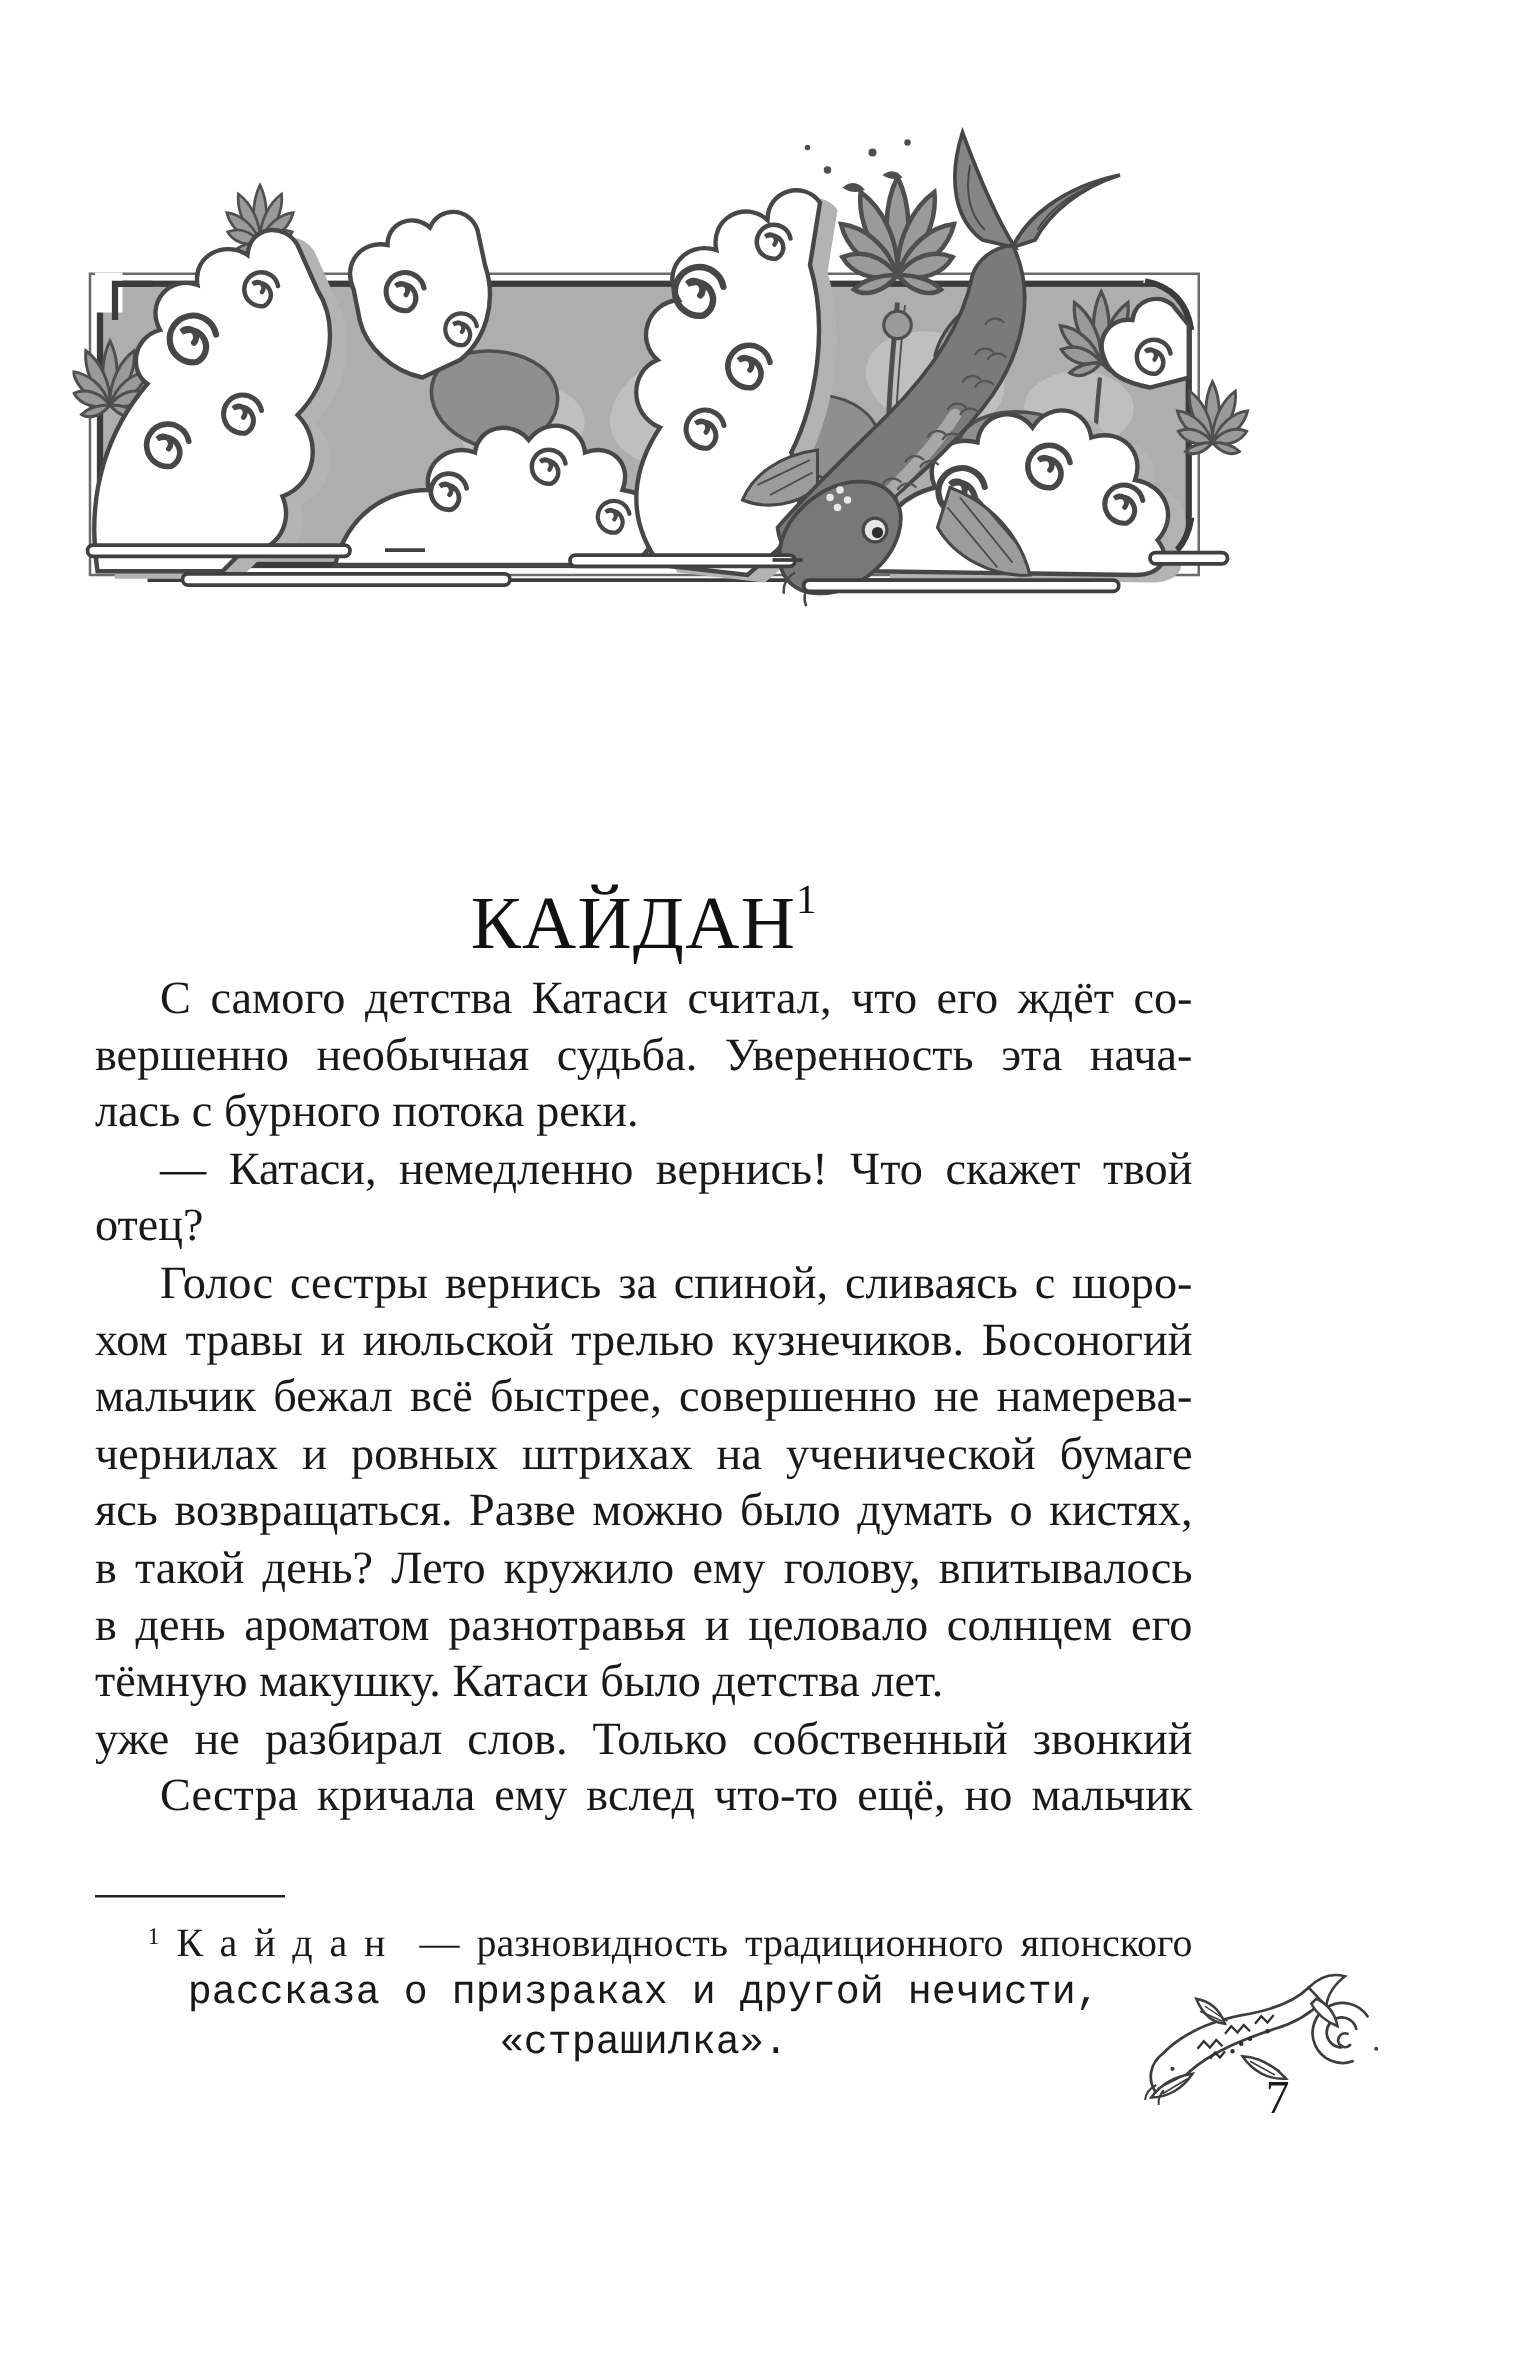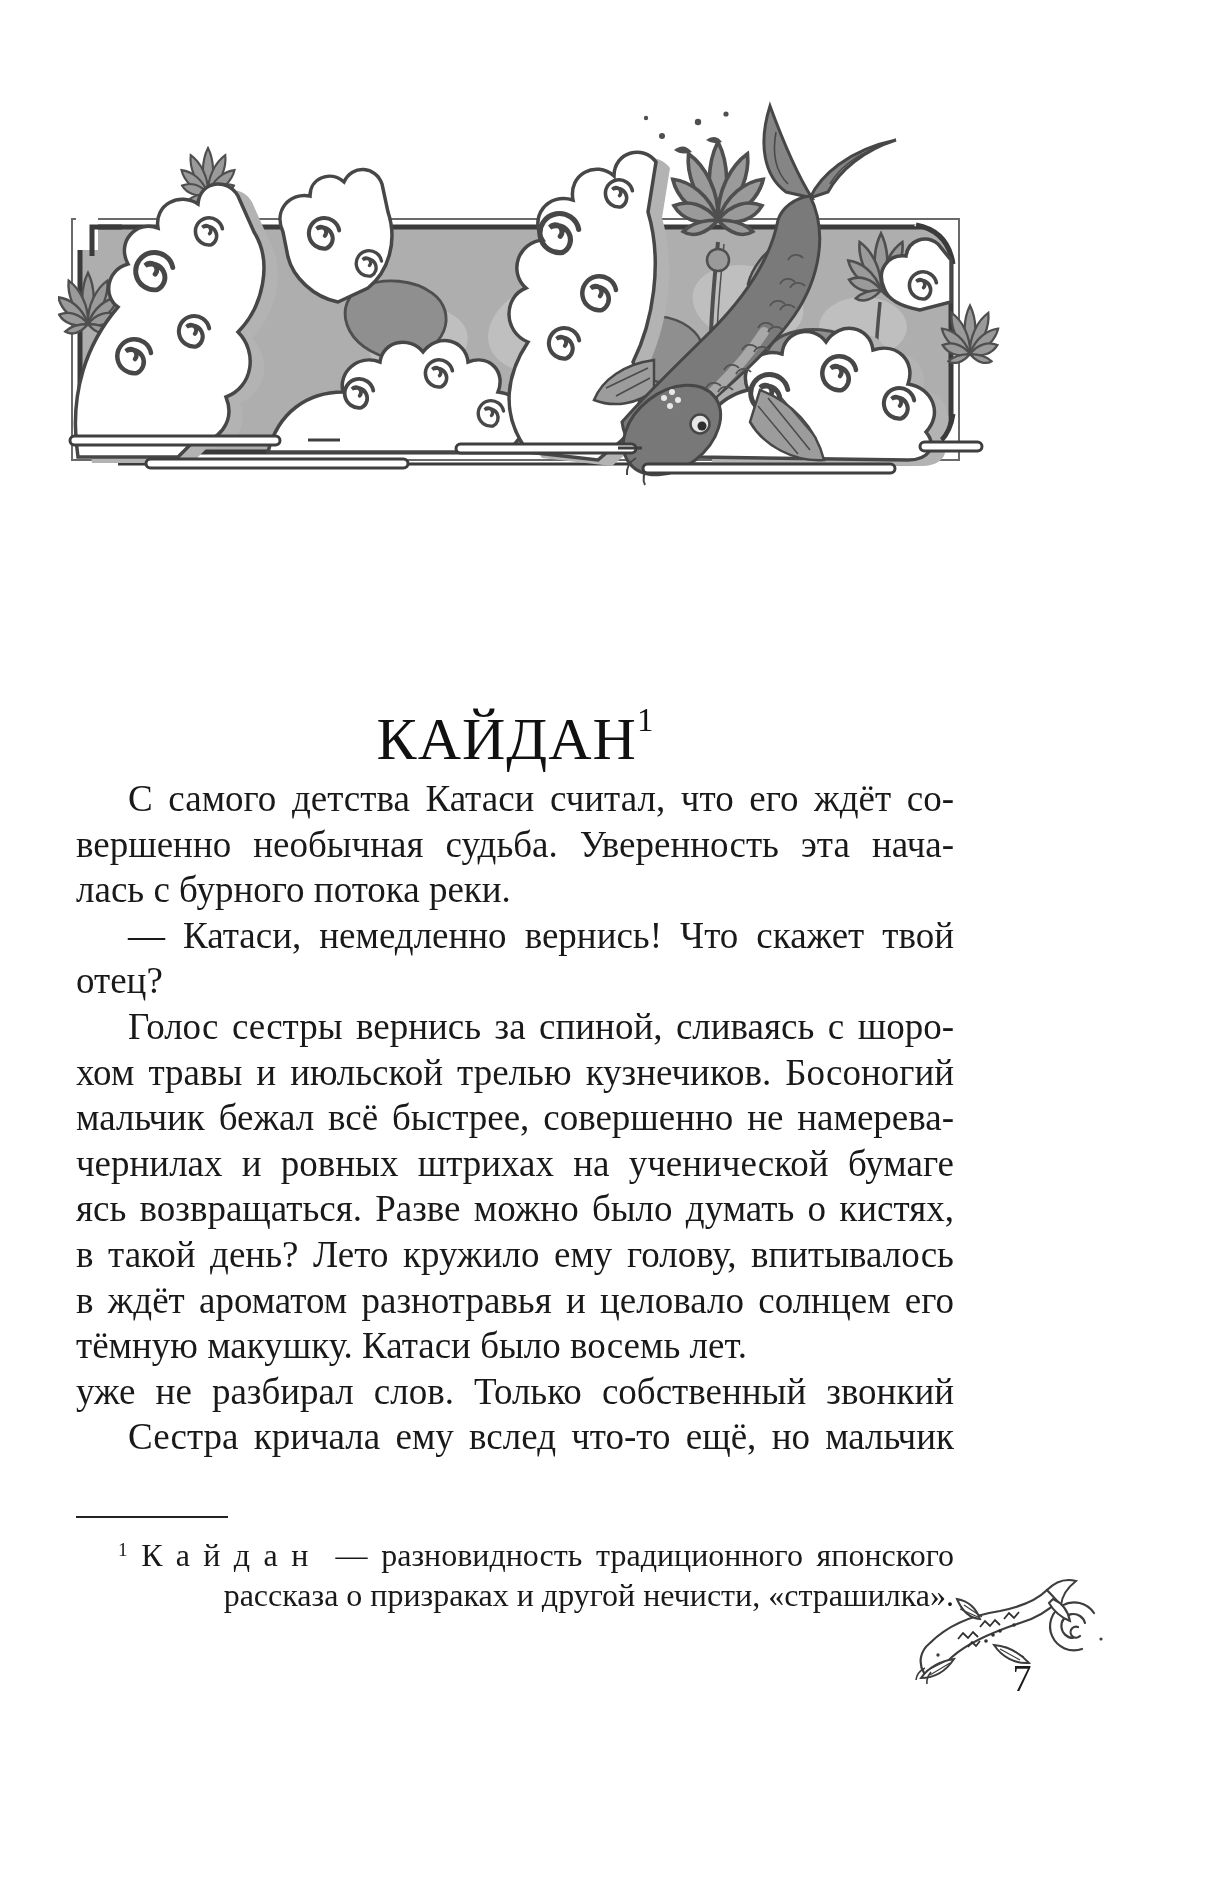--- a/index.html
+++ b/index.html
@@ -57,21 +57,21 @@
   }
   .footnote{
     position:absolute;
     left:76px; top:1530px;
     width:878px;
     font-size:32px;
     line-height:40px;
     color:#191919;
   }
   .footnote .l1{text-align:justify;text-align-last:justify;text-indent:42px;}
-  .footnote .l2{text-align:right;}
+  .footnote .l2{text-align:center;font-family:Liberation Mono, monospace;}
   .fn-sup{font-size:60%;vertical-align:10px;}
   .fn-term{letter-spacing:0.42em;}
   
   .footer-illo{
     position:absolute;
     left:896px; top:1575px;
     width:212px; height:122px;
   }
   .footer-illo svg{display:block;width:100%;height:100%;}
   .page-number{
@@ -239,22 +239,22 @@
         <div class="bline indent just">— Катаси, немедленно вернись! Что скажет твой</div>
         <div class="bline">отец?</div>
       </div>
       <div class="para">
         <div class="bline indent just">Голос сестры вернись за спиной, сливаясь с шоро-</div>
         <div class="bline just">хом травы и июльской трелью кузнечиков. Босоногий</div>
         <div class="bline just">мальчик бежал всё быстрее, совершенно не намерева-</div>
         <div class="bline just">чернилах и ровных штрихах на ученической бумаге</div>
         <div class="bline just">ясь возвращаться. Разве можно было думать о кистях,</div>
         <div class="bline just">в такой день? Лето кружило ему голову, впитывалось</div>
-        <div class="bline just">в ждёт ароматом разнотравья и целовало солнцем его</div>
-        <div class="bline">тёмную макушку. Катаси было восемь лет.</div>
+        <div class="bline just">в день ароматом разнотравья и целовало солнцем его</div>
+        <div class="bline">тёмную макушку. Катаси было детства лет.</div>
       </div>
       <div class="para">
         <div class="bline just">уже не разбирал слов. Только собственный звонкий</div>
         <div class="bline indent just">Сестра кричала ему вслед что-то ещё, но мальчик</div>
       </div>
     </div>
 
   <div class="fn-rule"></div>
   <div class="footnote">
     <div class="l1"><sup class="fn-sup">1</sup> <span class="fn-term">Кайдан</span> <span>— разновидность традиционного японского</span></div>

